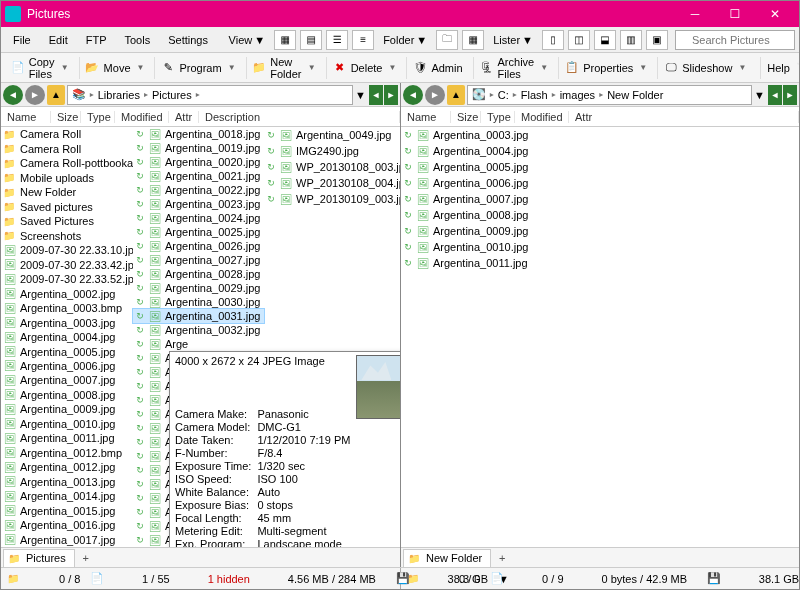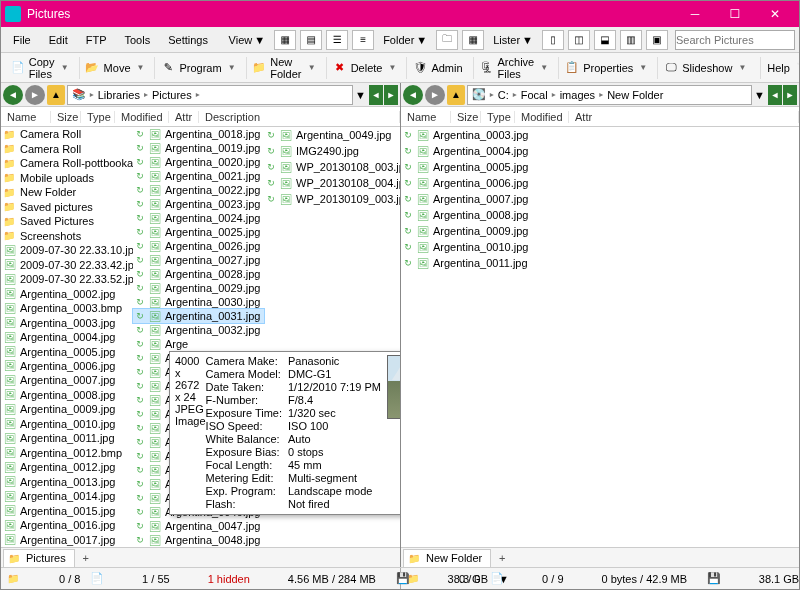--- a/index.html
+++ b/index.html
@@ -10,21 +10,21 @@
 .titlebar .app-icon { width: 16px; height: 16px; background: #00bcd4; border-radius: 2px; margin-right: 6px; }
 .titlebar .title { flex: 1; font-size: 12px; }
 .titlebar .win-btn { width: 40px; height: 26px; display: flex; align-items: center; justify-content: center; cursor: pointer; color:#fff; font-size: 12px;}
 
 
 .menubar { height: 26px; background: #f0f0f0; border-bottom: 1px solid #ccc; display: flex; align-items: center; padding: 0 4px; gap: 2px; }
 .menubar .menu-item { padding: 3px 8px; cursor: pointer; }
 .menubar .spacer { flex: 1; }
 .menubar .view-btn { padding: 2px 6px; display: flex; align-items: center; gap: 2px; cursor: pointer; }
 .icon-btn { width: 22px; height: 20px; border: 1px solid #bbb; display: inline-flex; align-items: center; justify-content: center; margin: 0 1px; cursor: pointer; font-size: 10px; background: #fff; }
-.search-box { width: 120px; height: 20px; border: 1px solid #aaa; padding: 0 0; font-size: 11px; color:#888; margin-left:4px; }
+.search-box { width: 120px; height: 20px; border: 1px solid #aaa; padding: 0 16px; font-size: 11px; color:#888; margin-left:4px; }
 
 
 .toolbar { height: 30px; background: #f5f5f5; border-bottom: 1px solid #ccc; display: flex; align-items: center; padding: 0 4px; gap: 4px; }
 .tbtn { height: 22px; display: inline-flex; align-items: center; padding: 0 6px; gap: 4px; cursor: pointer; border-left: 1px solid #ddd; }
 .tbtn:first-child { border-left: none; }
 .tbtn .glyph { width: 14px; height: 14px; display: inline-flex; align-items: center; justify-content: center; font-size: 11px; }
 .tbtn .caret { font-size: 8px; color: #666; margin-left:2px;}
 .tbar-spacer{flex:1;}
 
 
@@ -55,21 +55,21 @@
 .item { height: 16px; display: flex; align-items: center; padding: 0 2px; gap: 3px; cursor: pointer; white-space: nowrap; overflow: hidden; font-size: 11px; }
 .item.selected { background: #cce8ff; outline: 1px solid #99d1ff; }
 .fico { width: 14px; height: 14px; display: inline-flex; align-items: center; justify-content: center; font-size: 10px; flex-shrink: 0; }
 .fico.fld { color: #f8b500; }
 .fico.fld-sp { color: #4caf50; }
 .fico.img { color: #4caf50; }
 .refresh-marker{width:10px; color:#4caf50; font-size:9px; text-align:center; flex-shrink:0;}
 
 
 .tooltip { position: absolute; left: 168px; top: 224px; width: 265px; background: #fff; border: 1px solid #888; box-shadow: 2px 2px 5px rgba(0,0,0,0.3); padding: 3px 5px; display: flex; gap: 6px; font-size: 11px; z-index: 10; }
-.tooltip .props { display: grid; grid-template-columns: auto auto; column-gap: 6px; row-gap: 0; }
+.tooltip .props { display: grid; grid-template-columns: auto auto; column-gap: 6px; row-gap: 0; margin-top: 40px; }
 .tooltip .props span { white-space: nowrap; line-height: 13px; }
 .tooltip .thumb { width: 100px; height: 64px; background: linear-gradient(to bottom, #cfe3ef 0%, #cfe3ef 40%, #6d7d5a 40%, #8a9670 100%); border: 1px solid #666; position: relative; flex-shrink:0;}
 .tooltip .thumb::before{content:""; position:absolute; left:4px; top:6px; width:30px; height:18px; background:#dfe9ef; clip-path: polygon(0 100%, 30% 20%, 55% 60%, 80% 0, 100% 100%);}
 
 
 .tabbar { height: 20px; background: #f5f5f5; border-top: 1px solid #ccc; display: flex; align-items: center; padding: 0 2px; gap:2px; }
 .tab { height: 18px; padding: 0 8px 0 4px; background: #fff; border: 1px solid #ccc; border-bottom: none; display: inline-flex; align-items: center; gap: 4px; cursor: pointer; font-size:11px;}
 .tab .fico { color: #f8b500; }
 .tab-add { width: 18px; height: 18px; display: inline-flex; align-items: center; justify-content: center; cursor: pointer; color:#555;}
 
@@ -500,21 +500,21 @@
             <span>WP_20130108_004.jpg</span>
           </div>
           <div class="item">
             <span class="refresh-marker">↻</span>
             <span class="fico img">🖼</span>
             <span>WP_20130109_003.jpg</span>
           </div>
         </div>
 
       <div class="tooltip">
-        <div style="display:flex;">
+        <div style="display:flex;flex-direction:column">
           <span style="margin-bottom:1px">4000 x 2672 x 24 JPEG Image</span>
           <div class="props" id="ttprops">
               <span>Camera Make:</span>
               <span>Panasonic</span>
               <span>Camera Model:</span>
               <span>DMC-G1</span>
               <span>Date Taken:</span>
               <span>1/12/2010 7:19 PM</span>
               <span>F-Number:</span>
               <span>F/8.4</span>
@@ -551,21 +551,21 @@
   <div class="pane right">
     <div class="addrbar">
       <div class="nav-btn back">◄</div>
       <div class="nav-btn fwd">►</div>
       <div class="nav-btn small">▲</div>
       <div class="breadcrumb">
         <span>💽</span>
           <span class="bc-sep">▸</span>
         <span>C:</span>
           <span class="bc-sep">▸</span>
-        <span>Focal</span>
+        <span>Flash</span>
           <span class="bc-sep">▸</span>
         <span>images</span>
           <span class="bc-sep">▸</span>
         <span>New Folder</span>
       </div>
       <span class="caret">▼</span>
       <div class="addr-right">
         <span class="arrow-btn">◄</span><span class="arrow-btn">►</span>
       </div>
     </div>

